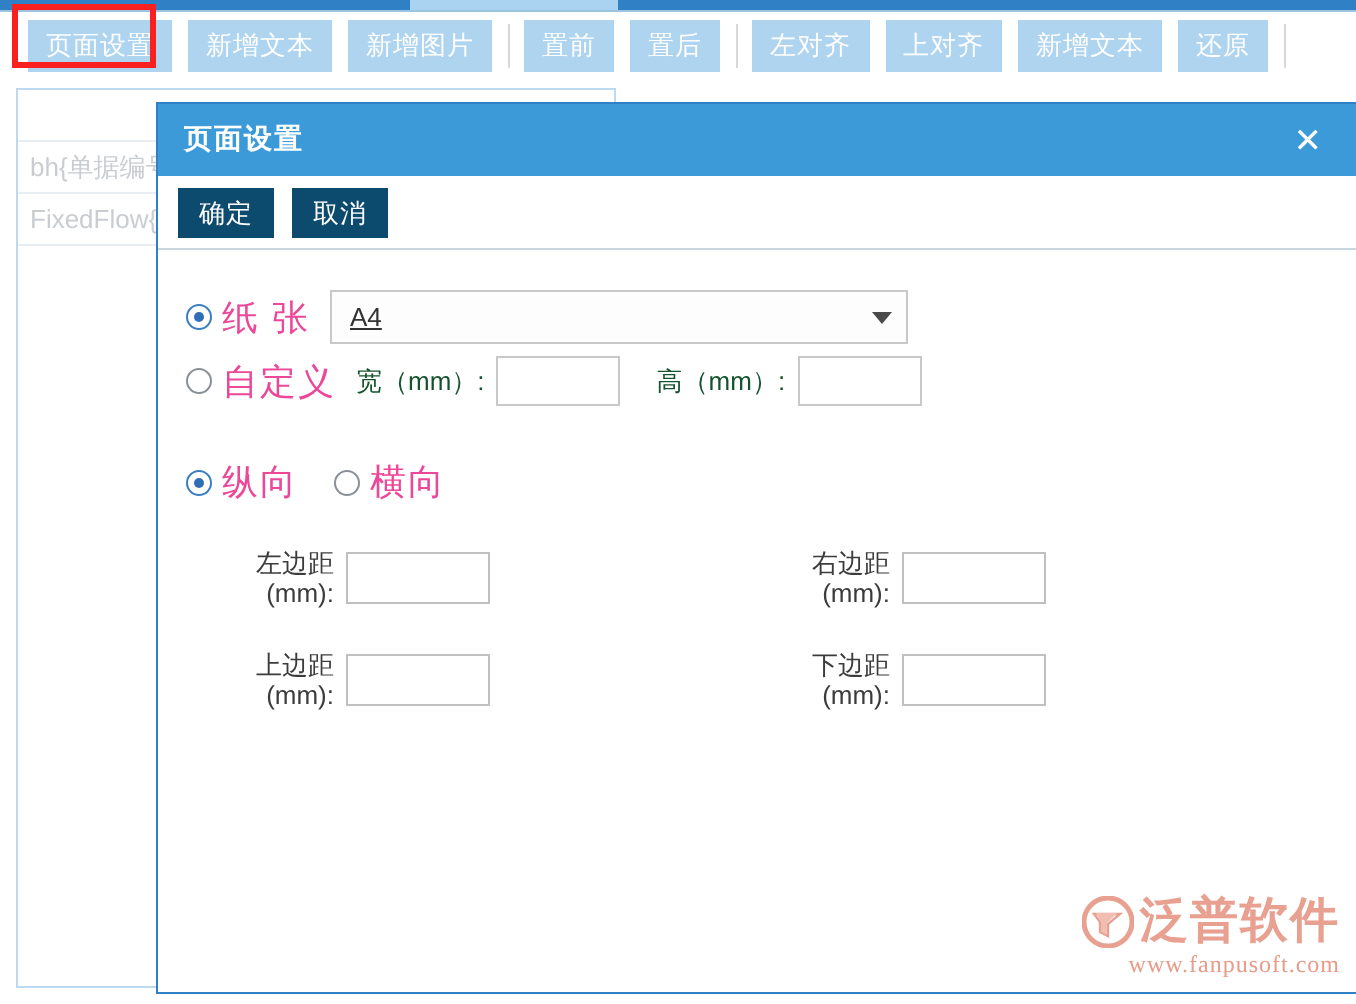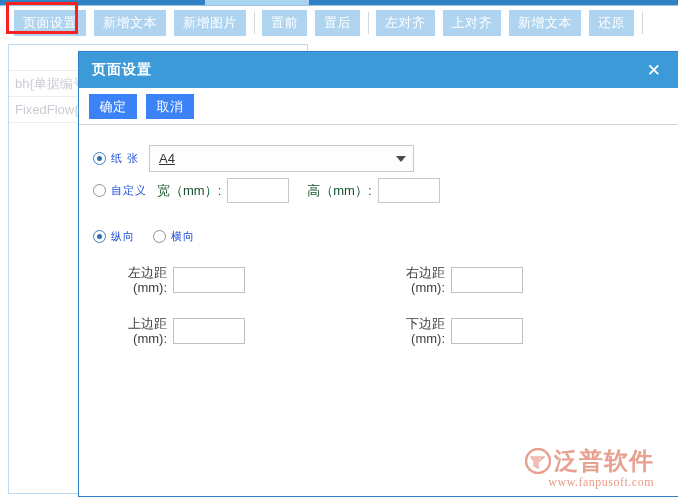--- a/index.html
+++ b/index.html
@@ -135,21 +135,21 @@
     height: 37px;
     background: #ffffff;
     border-bottom: 1px solid #c9d6e0;
     display: flex;
     align-items: center;
     padding-left: 10px;
   }
   .dlg-btn {
     height: 25px;
     min-width: 48px;
-    background: #3b82f6;
+    background: #0c4a6e;
     color: #ffffff;
     font-size: 13px;
     line-height: 25px;
     text-align: center;
     padding: 0 10px;
     margin-right: 9px;
     cursor: pointer;
     user-select: none;
     letter-spacing: 0.5px;
   }
@@ -186,26 +186,26 @@
     content: "";
     position: absolute;
     left: 3px; top: 3px;
     width: 5px; height: 5px;
     border-radius: 50%;
     background: #2f6fb5;
   }
   .rlabel {
     margin-right: 10px;
     white-space: nowrap;
-    color: #1d4ed8;
-    font-size: 11px;
+    color: #ec4899;
+    font-size: 18px;
     letter-spacing: 1px;
   }
   .selectbox {
-    width: 265px;
+    width: 289px;
     height: 27px;
     border: 1px solid #c8c8c8;
     background: #fdfdfd;
     display: flex;
     align-items: center;
     justify-content: space-between;
     padding: 0 7px 0 9px;
     font-size: 13px;
     color: #333333;
     cursor: pointer;
@@ -263,21 +263,21 @@
     font-size: 13px;
     padding: 0 4px;
     color: #333;
     font-family: "Liberation Sans", sans-serif;
   }
   .spacer-cell { }
 
   
   #watermark {
     position: absolute;
-    right: 24px;
+    right: 8px;
     bottom: 6px;
     text-align: right;
     user-select: none;
     pointer-events: none;
   }
   #wm-row {
     display: flex;
     align-items: center;
     justify-content: flex-end;
   }

